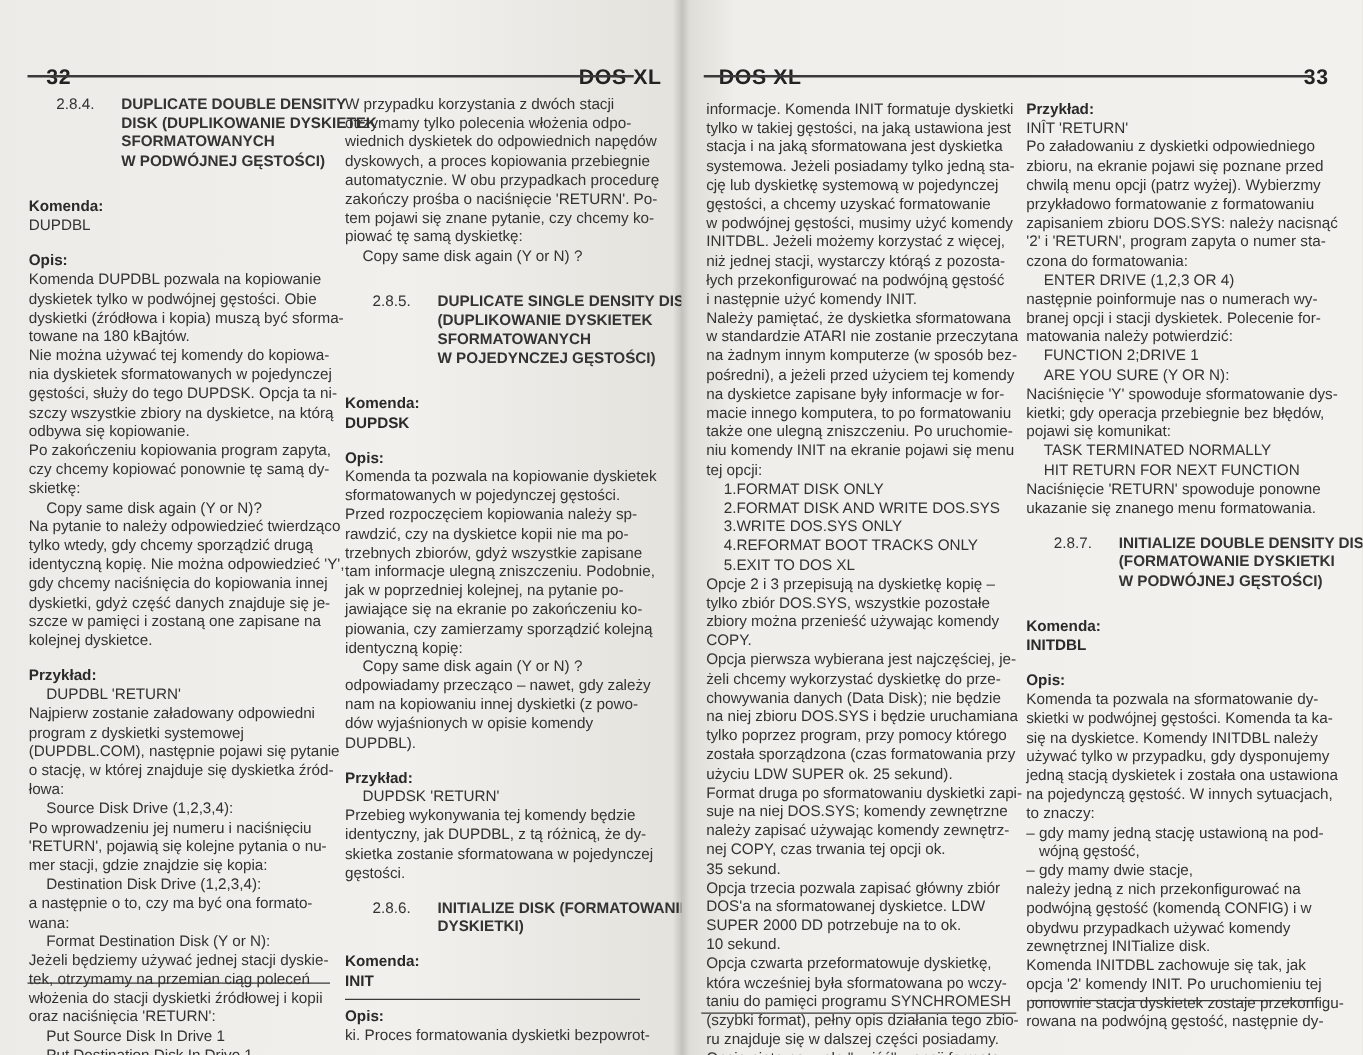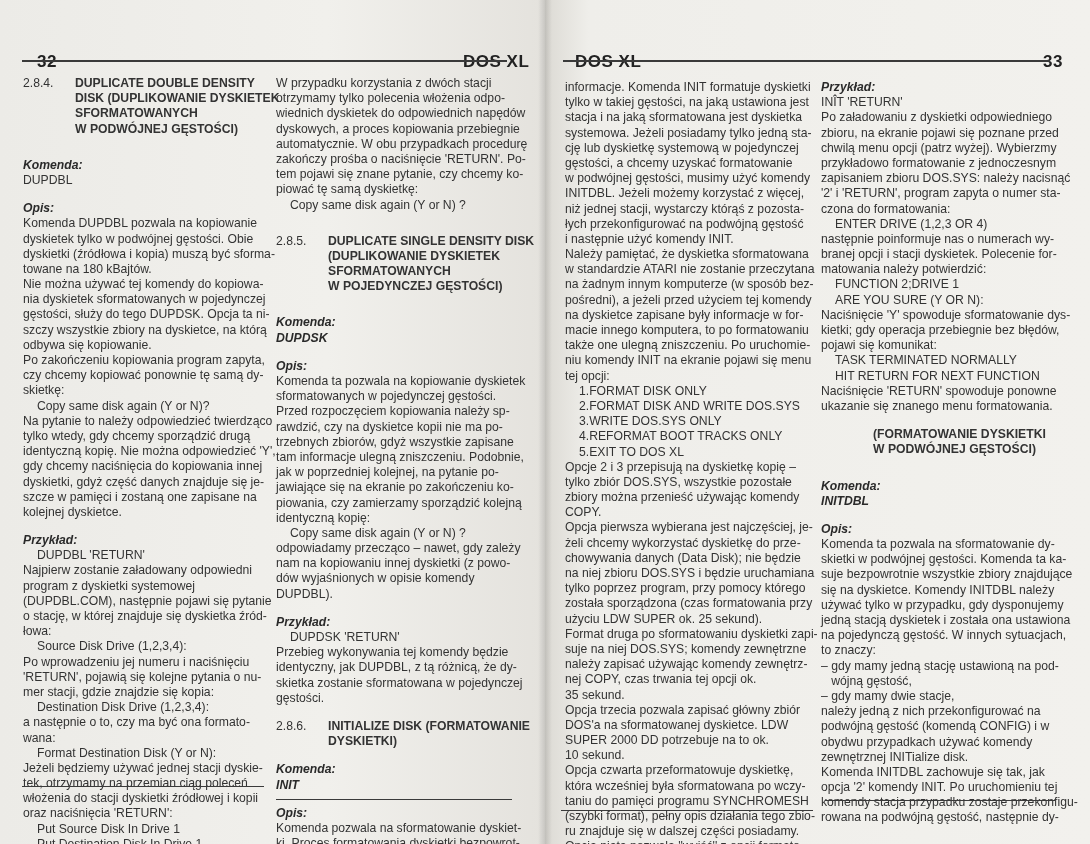--- a/index.html
+++ b/index.html
@@ -10,23 +10,23 @@
   #page-right{left:545px;width:545px;background:linear-gradient(90deg,#dcdad4 0%,#efeeea 8%,#f2f1ed 100%);}
   .gutter{position:absolute;left:538px;top:0;width:14px;height:844px;
           background:linear-gradient(90deg,rgba(0,0,0,0) 0%,rgba(0,0,0,0.12) 50%,rgba(0,0,0,0) 100%);}
   .pnum,.runhead{position:absolute;top:52px;font-weight:bold;font-size:17px;color:#222;letter-spacing:0.5px;margin-left:10px;}
   .rule-top{position:absolute;top:60px;height:2px;background:#3a3a3a;}
   .rule-bottom{position:absolute;height:1px;background:#3a3a3a;}
   .col{position:absolute;font-size:12.2px;line-height:15.2px;color:#333;}
   .col .ln{white-space:pre;display:block;height:15.2px;}
   .col .gap{display:block;height:13px;}
   .col .gap-s{display:block;height:8px;}
-  .sub{font-weight:bold;color:#2a2a2a;font-style:italic;}
+  .sub{font-weight:bold;color:#2a2a2a;}
   .ind{padding-left:14px;}
-  .num-head{display:block;position:relative;padding-left:52px;font-weight:bold;white-space:pre;height:15.2px;}
+  .num-head{display:block;position:relative;padding-left:52px;font-weight:bold;white-space:pre;height:15.2px;margin-left:22px;}
   .num-head .num{position:absolute;left:0;font-weight:normal;}
 </style>
 </head>
 <body>
 
 <div class="page" id="page-left">
   <div class="pnum" style="left:27px;">32</div>
   <div class="runhead" style="left:453px;">DOS XL</div>
   <div class="rule-top" style="left:22px;width:485px;"></div>
 
@@ -141,21 +141,20 @@
     <span class="gap"></span>
     <div>
       <span class="num-head"><span class="num">2.8.6.</span><span>INITIALIZE DISK (FORMATOWANIE</span></span>
       <span class="num-head"><span>DYSKIETKI)</span></span>
     </div>
     <span class="gap"></span>
     <span class="ln sub">Komenda:</span>
     <span class="ln sub">INIT</span>
     <span class="gap"></span>
     <span class="ln sub">Opis:</span>
-    <span class="ln">Komenda pozwala na sformatowanie dyskiet-</span>
     <span class="ln">ki. Proces formatowania dyskietki bezpowrot-</span>
 
   </div>
 
   <div class="rule-bottom" style="left:22px;width:242px;top:786px;"></div>
   <div class="rule-bottom" style="left:276px;width:236px;top:799px;"></div>
 </div>
 
 <div class="page" id="page-right">
   <div class="runhead" style="left:20px;">DOS XL</div>
@@ -218,66 +217,66 @@
     <span class="ln">Opcja piąta pozwala ''wyjść'' z opcji formato-</span>
 
   </div>
 
   <div class="col" style="left:276px;top:80px;width:250px;">
     <span class="ln sub">Przykład:</span>
     <span class="ln">INÎT 'RETURN'</span>
     <span class="ln">Po załadowaniu z dyskietki odpowiedniego</span>
     <span class="ln">zbioru, na ekranie pojawi się poznane przed</span>
     <span class="ln">chwilą menu opcji (patrz wyżej). Wybierzmy</span>
-    <span class="ln">przykładowo formatowanie z jednoczesnym</span>
+    <span class="ln">przykładowo formatowanie z formatowaniu</span>
     <span class="ln">zapisaniem zbioru DOS.SYS: należy nacisnąć</span>
     <span class="ln">'2' i 'RETURN', program zapyta o numer sta-</span>
     <span class="ln">czona do formatowania:</span>
     <span class="ln ind">ENTER DRIVE (1,2,3 OR 4)</span>
     <span class="ln">następnie poinformuje nas o numerach wy-</span>
     <span class="ln">branej opcji i stacji dyskietek. Polecenie for-</span>
     <span class="ln">matowania należy potwierdzić:</span>
     <span class="ln ind">FUNCTION 2;DRIVE 1</span>
     <span class="ln ind">ARE YOU SURE (Y OR N):</span>
     <span class="ln">Naciśnięcie 'Y' spowoduje sformatowanie dys-</span>
     <span class="ln">kietki; gdy operacja przebiegnie bez błędów,</span>
     <span class="ln">pojawi się komunikat:</span>
     <span class="ln ind">TASK TERMINATED NORMALLY</span>
     <span class="ln ind">HIT RETURN FOR NEXT FUNCTION</span>
     <span class="ln">Naciśnięcie 'RETURN' spowoduje ponowne</span>
     <span class="ln">ukazanie się znanego menu formatowania.</span>
     <span class="gap"></span>
     <div>
+      <span class="num-head"><span class="num">2.8.7.</span><span>INITIALIZE DOUBLE DENSITY DISK</span></span>
       <span class="num-head"><span>(FORMATOWANIE DYSKIETKI</span></span>
       <span class="num-head"><span>W PODWÓJNEJ GĘSTOŚCI)</span></span>
     </div>
     <span class="gap"></span>
       <span class="gap-s"></span>
     <span class="ln sub">Komenda:</span>
     <span class="ln sub">INITDBL</span>
     <span class="gap"></span>
     <span class="ln sub">Opis:</span>
     <span class="ln">Komenda ta pozwala na sformatowanie dy-</span>
     <span class="ln">skietki w podwójnej gęstości. Komenda ta ka-</span>
-    <span class="ln">suje bezpowrotnie wszystkie zbiory znajdujące</span>
     <span class="ln">się na dyskietce. Komendy INITDBL należy</span>
     <span class="ln">używać tylko w przypadku, gdy dysponujemy</span>
     <span class="ln">jedną stacją dyskietek i została ona ustawiona</span>
     <span class="ln">na pojedynczą gęstość. W innych sytuacjach,</span>
     <span class="ln">to znaczy:</span>
     <span class="ln">– gdy mamy jedną stację ustawioną na pod-</span>
     <span class="ln">   wójną gęstość,</span>
     <span class="ln">– gdy mamy dwie stacje,</span>
     <span class="ln">należy jedną z nich przekonfigurować na</span>
     <span class="ln">podwójną gęstość (komendą CONFIG) i w</span>
     <span class="ln">obydwu przypadkach używać komendy</span>
     <span class="ln">zewnętrznej INITialize disk.</span>
     <span class="ln">Komenda INITDBL zachowuje się tak, jak</span>
     <span class="ln">opcja '2' komendy INIT. Po uruchomieniu tej</span>
-    <span class="ln">komendy stacja przypadku zostaje przekonfigu-</span>
+    <span class="ln">ponownie stacja dyskietek zostaje przekonfigu-</span>
     <span class="ln">rowana na podwójną gęstość, następnie dy-</span>
 
   </div>
 
   <div class="rule-bottom" style="left:16px;width:252px;top:810px;"></div>
   <div class="rule-bottom" style="left:280px;width:230px;top:800px;"></div>
 </div>
 
 <div class="gutter"></div>
 

